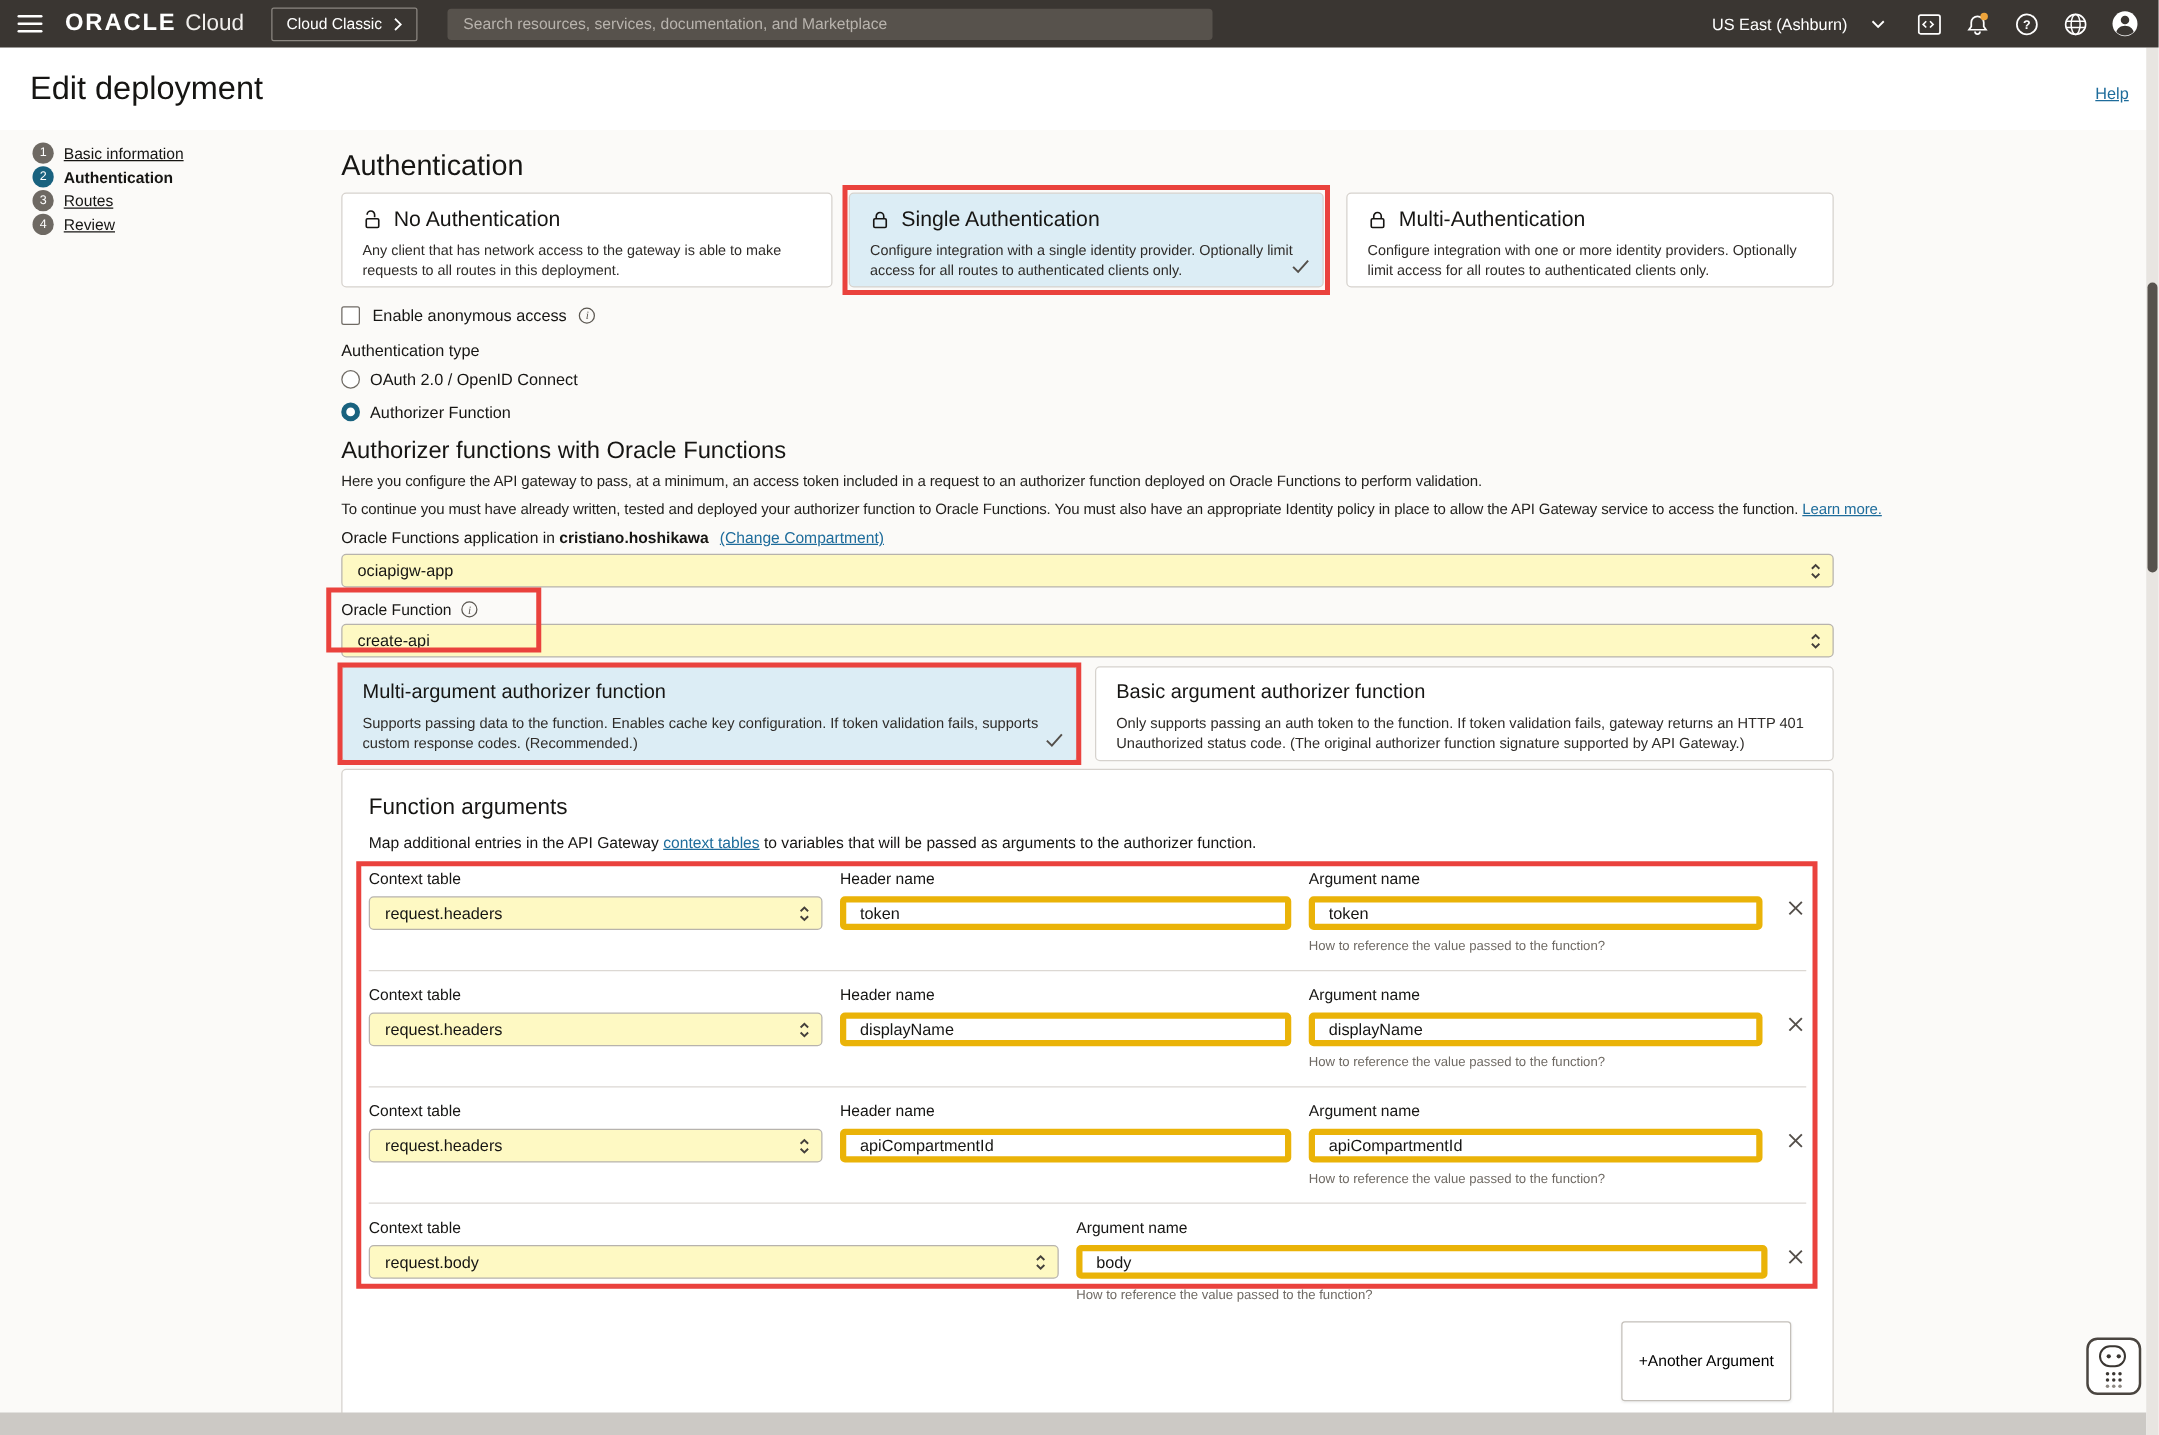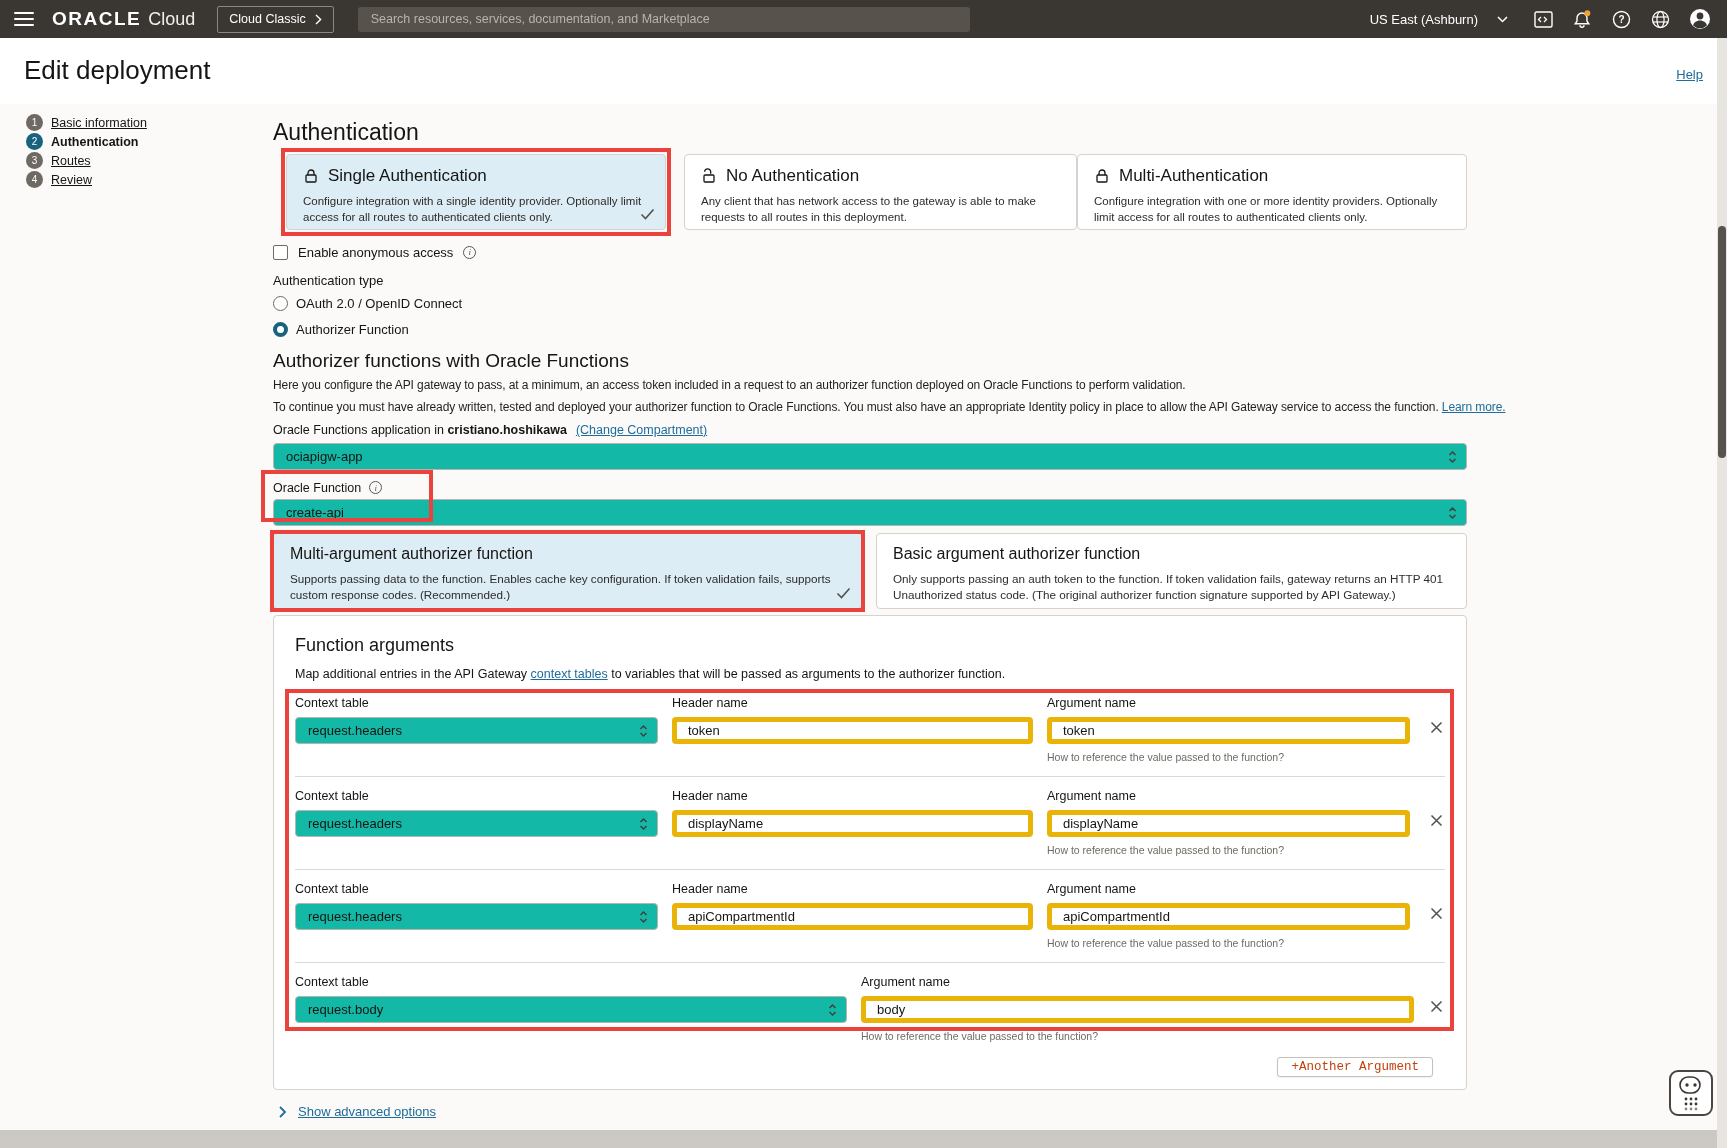--- a/index.html
+++ b/index.html
@@ -66,21 +66,21 @@
   .radio { width:15px; height:15px; border-radius:50%; border:1.5px solid #6f6a64; background:#fff; flex:none; }
   .radio.on { border:4.5px solid #19627f; }
   
   .authz-heading { margin:12px 0 0; font-size:19px; font-weight:500; line-height:23px; }
   .para { margin:6px 0 0; font-size:12px; letter-spacing:-0.1px; white-space:nowrap; color:#211f1c; line-height:15px; }
   .para + .para { margin-top:7px; }
   .app-label { margin-top:8px; font-size:12.5px; height:16px; }
   .app-label b { font-weight:700; }
   .app-label .lnk { margin-left:9px; }
   .select { position:relative; margin-top:4px; height:27px; border:1px solid #b7b3ad; border-radius:4px;
-            background:#14b8a6; display:flex; align-items:center; padding:0 30px 0 12px; font-size:13px; cursor:pointer; }
+            background:#fef9c3; display:flex; align-items:center; padding:0 30px 0 12px; font-size:13px; cursor:pointer; }
   .select .caret { position:absolute; right:8px; top:5px; }
   .fn-label-wrap { margin-top:10px; position:relative; width:fit-content; display:flex; align-items:center; gap:8px;
                    font-size:12.5px; height:15px; }
   .fn-annot { position:absolute; left:-12px; top:-10px; width:172px; height:52px; border:4px solid #ea423d;
               pointer-events:none; z-index:8; }
   
   .mode-cards { display:flex; margin-top:7px; gap:14px; }
   .mode-card { position:relative; height:76px; background:#fff; border:1px solid #d6d2cd; border-radius:4px;
                padding:11px 16px 8px; cursor:pointer; }
   .mode-card.selected { background:#dcedf5; }
@@ -99,21 +99,21 @@
   .arg-row { display:grid; grid-template-columns:363px 361px 363px 1fr; column-gap:14px; }
   .arg-row.wide { grid-template-columns:552px 553px 1fr; }
   .field-label { font-size:12.5px; height:16px; margin-bottom:5px; }
   .input { height:27px; border:5px solid #eab308; border-radius:4px; background:#fff;
            font-size:13px; padding:0 11px; display:flex; align-items:center; cursor:text; }
   .hint { margin-top:7px; font-size:10.5px; color:#6f6a64; height:13px; }
   .x-btn { justify-self:end; align-self:start; margin-top:22px; cursor:pointer; padding:2px; }
   .row-sep { border-top:1px solid #dcd8d3; margin:12px 0; }
   .btn-row { display:flex; justify-content:flex-end; margin-top:14px; padding-right:12px; }
   .another-btn { border:1px solid #c4c0ba; border-radius:3px; background:#fff; font-size:12.5px;
-                 padding:2px 13px; color:#c2410c; cursor:pointer; font-family:Liberation Mono, monospace;
+                 padding:24px 13px; color:#000000; cursor:pointer; font-family:Liberation Sans, sans-serif;
                  box-shadow:0 1px 2px rgba(0,0,0,0.06); }
   .advanced-row { margin-top:14px; margin-left:5px; display:flex; align-items:center; gap:11px; font-size:13px; }
   
   .scroll-track { position:absolute; top:38px; right:0; width:10px; height:1110px; background:#e8e5e1; z-index:15; }
   .scroll-thumb { position:absolute; top:188px; left:1px; width:8px; height:232px; background:#56524d; border-radius:4px; cursor:grab; }
   .bottom-strip { position:absolute; left:0; bottom:0; width:1717px; height:18px; background:#ccc9c5; }
   .assistant { position:absolute; right:14px; bottom:32px; width:44px; height:46px; background:#fff;
                border:2px solid #4a4540; border-radius:9px; display:flex; align-items:center; justify-content:center;
                cursor:pointer; z-index:12; }
 </style>
@@ -205,45 +205,45 @@
     <div class="step-row">
       <div class="step-circle">4</div>
       <span class="step-label">Review</span>
     </div>
   </div>
 
   <div class="main">
     <h2 class="auth-heading">Authentication</h2>
 
     <div class="auth-cards">
+      <div class="sel-card card-a">
+        <div class="card-title-row">
+          <svg width="16" height="16" viewBox="0 0 16 16">
+              <rect x="3" y="7" width="10" height="7" rx="1" fill="none" stroke="#161513" stroke-width="1.3"></rect>
+              <path d="M11.2 7 V5 a3 3 0 0 0 -6 0" fill="none" stroke="#161513" stroke-width="1.3" transform="translate(-1.5,-1.2)"></path>
+            </svg>
+          <span>No Authentication</span>
+        </div>
+        <div class="card-desc">Any client that has network access to the gateway is able to make requests to all routes in this deployment.</div>
+      </div>
       <div class="sel-card card-b selected">
         <div class="annot annot-card"></div>
         <div class="card-title-row">
           <svg width="16" height="16" viewBox="0 0 16 16">
               <rect x="3" y="7" width="10" height="7" rx="1" fill="none" stroke="#161513" stroke-width="1.3"></rect>
               <path d="M5 7 V5 a3 3 0 0 1 6 0 V7" fill="none" stroke="#161513" stroke-width="1.3"></path>
             </svg>
           <span>Single Authentication</span>
         </div>
         <div class="card-desc">Configure integration with a single identity provider. Optionally limit access for all routes to authenticated clients only.</div>
         <div class="card-check">
           <svg width="15" height="12" viewBox="0 0 15 12">
               <path d="M1.5 6.5 L5.5 10.5 L13.5 1.5" fill="none" stroke="#55504b" stroke-width="1.6"></path>
             </svg>
         </div>
-      </div>
-      <div class="sel-card card-a">
-        <div class="card-title-row">
-          <svg width="16" height="16" viewBox="0 0 16 16">
-              <rect x="3" y="7" width="10" height="7" rx="1" fill="none" stroke="#161513" stroke-width="1.3"></rect>
-              <path d="M11.2 7 V5 a3 3 0 0 0 -6 0" fill="none" stroke="#161513" stroke-width="1.3" transform="translate(-1.5,-1.2)"></path>
-            </svg>
-          <span>No Authentication</span>
-        </div>
-        <div class="card-desc">Any client that has network access to the gateway is able to make requests to all routes in this deployment.</div>
       </div>
       <div class="sel-card card-c">
         <div class="card-title-row">
           <svg width="16" height="16" viewBox="0 0 16 16">
               <rect x="3" y="7" width="10" height="7" rx="1" fill="none" stroke="#161513" stroke-width="1.3"></rect>
               <path d="M5 7 V5 a3 3 0 0 1 6 0 V7" fill="none" stroke="#161513" stroke-width="1.3"></path>
             </svg>
           <span>Multi-Authentication</span>
         </div>
         <div class="card-desc">Configure integration with one or more identity providers. Optionally limit access for all routes to authenticated clients only.</div>

